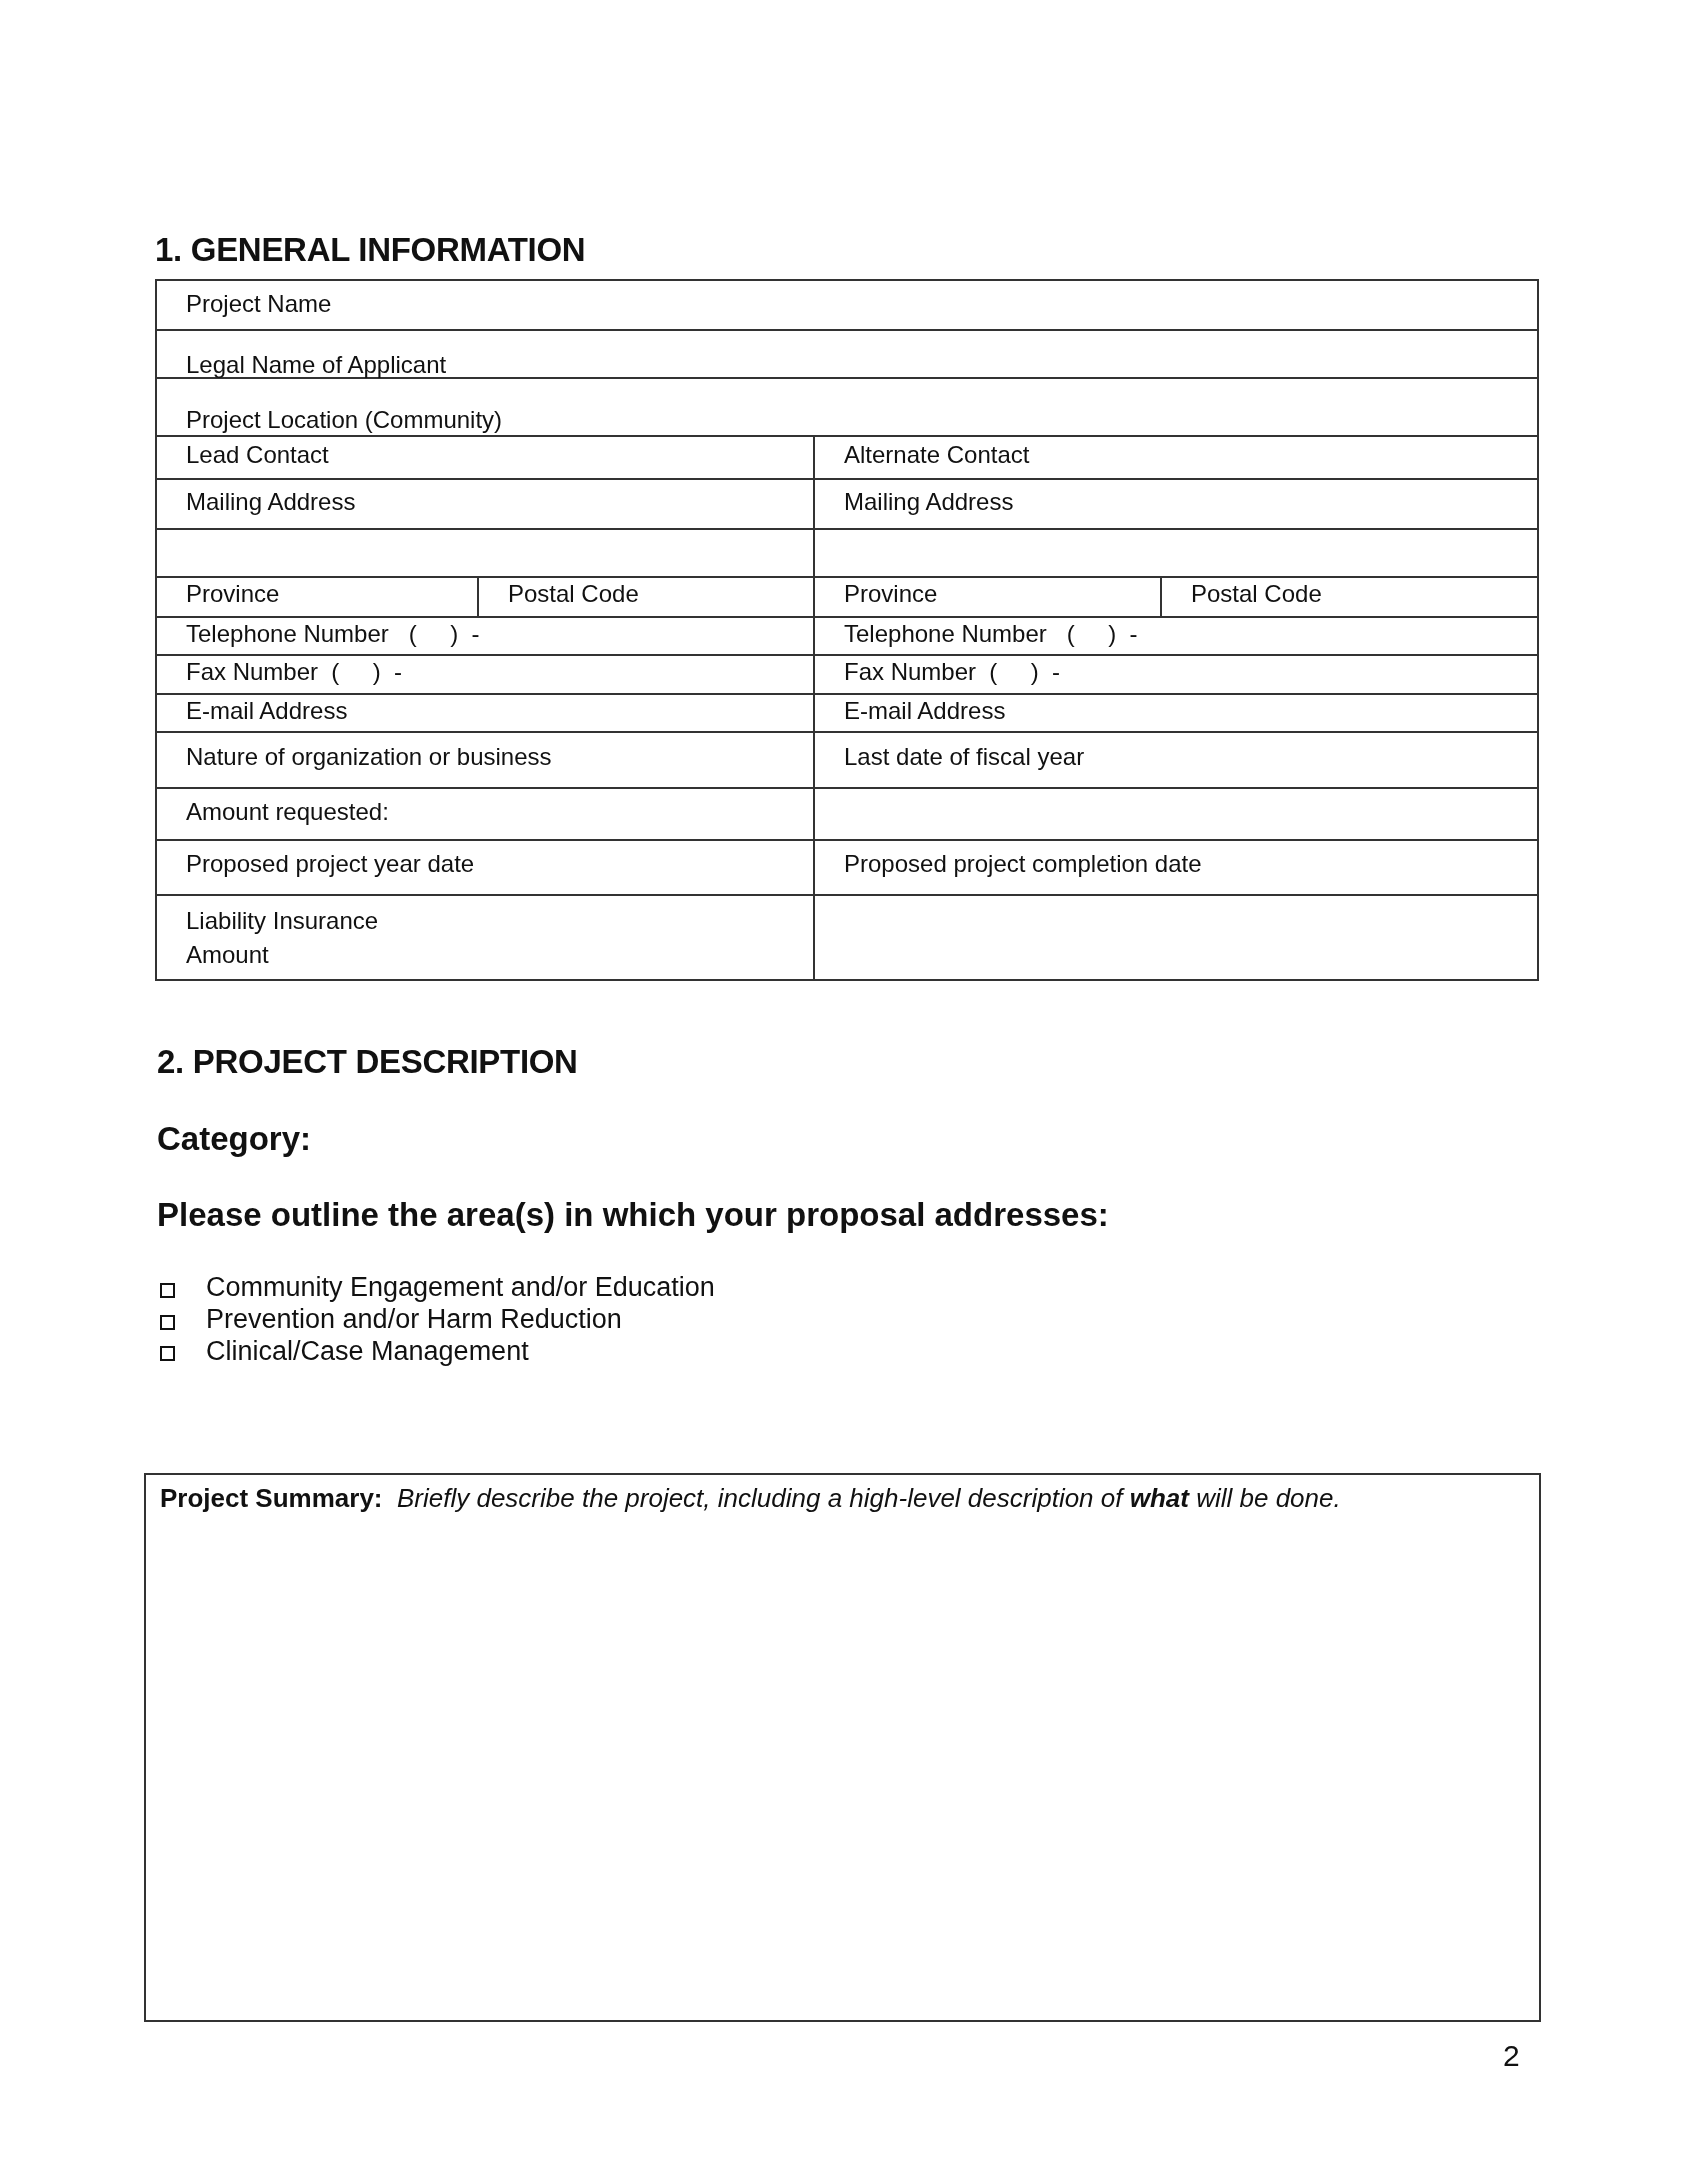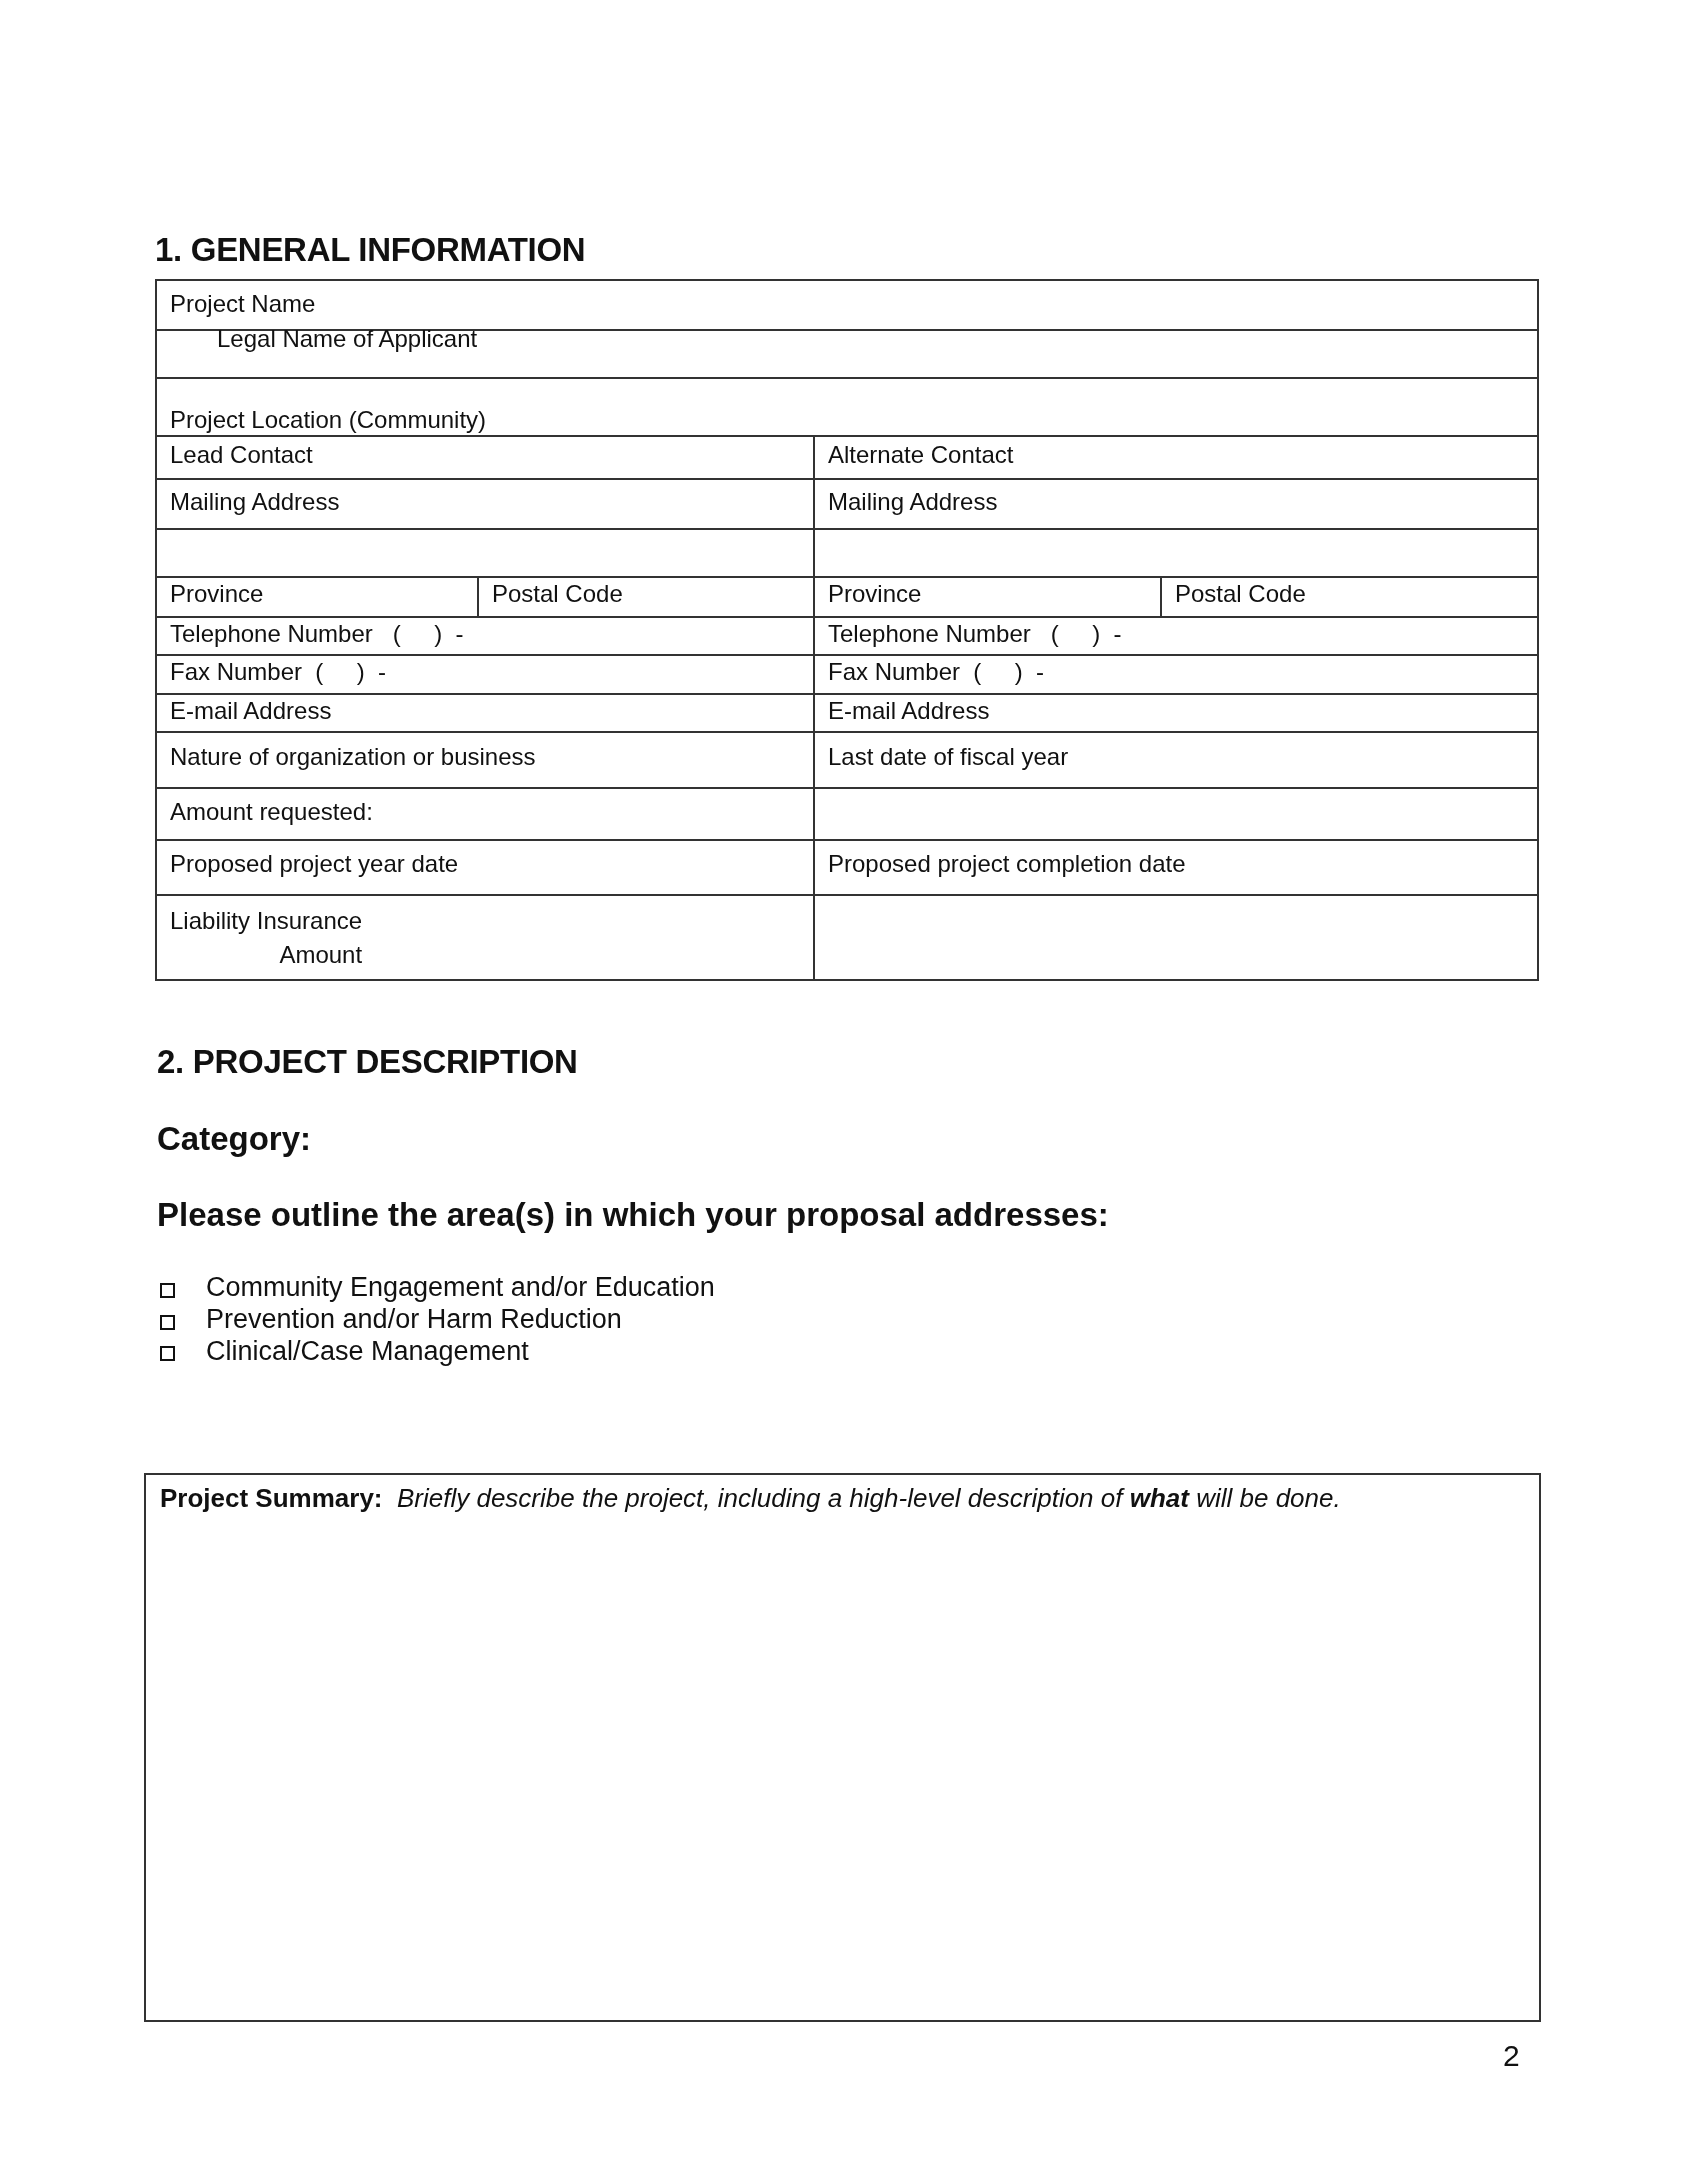--- a/index.html
+++ b/index.html
@@ -1,21 +1,21 @@
 <!DOCTYPE html>
 <html><head>
 <meta charset="utf-8">
 <style>
   * { box-sizing: border-box; margin: 0; padding: 0; }
   html, body { width: 1683px; height: 2178px; background: #ffffff; }
   body { position: relative; font-family: "Liberation Sans", sans-serif; color: #111; overflow: hidden; }
   .abs { position: absolute; }
   h2.sec { position: absolute; font-weight: bold; font-size: 33px; letter-spacing: -0.3px; }
   .tbl { position: absolute; left: 155px; top: 279px; width: 1384px; height: 702px; border: 2px solid #333; }
-  .cell { position: absolute; font-size: 24px; line-height: 28px; padding-left: 13px; text-align: right; }
+  .cell { position: absolute; font-size: 24px; line-height: 28px; padding-left: 29px; }
   .hline { position: absolute; height: 0; border-top: 2px solid #333; }
   .vline { position: absolute; width: 0; border-left: 2px solid #333; }
   .q { font-size: 33px; font-weight: bold; }
   .cb { position: absolute; width: 15px; height: 15px; border: 2px solid #111; }
   .opt { position: absolute; font-size: 27px; }
   .summary { position: absolute; left: 144px; top: 1473px; width: 1397px; height: 549px; border: 2px solid #333; text-align: center; }
   .summary-text { position: absolute; left: 14px; top: 8px; font-size: 26px; white-space: nowrap; }
   .summary-text .b { font-weight: bold; font-style: normal; }
   .summary-text .i { font-style: italic; }
   .summary-text .ib { font-style: italic; font-weight: bold; }
@@ -40,21 +40,21 @@
   <div class="hline" style="left:0; width:1380px; top:450px;"></div>
   <div class="hline" style="left:0; width:1380px; top:506px;"></div>
   <div class="hline" style="left:0; width:1380px; top:558px;"></div>
   <div class="hline" style="left:0; width:1380px; top:613px;"></div>
 
   <div class="vline" style="left:656px; top:154px; height:546px;"></div>
   <div class="vline" style="left:320px; top:295px; height:40px;"></div>
   <div class="vline" style="left:1003px; top:295px; height:40px;"></div>
 
   <div class="cell" style="left:0; top:9px;">Project Name</div>
-  <div class="cell" style="left:0; top:44px;margin-left:47px;">Legal Name of Applicant</div>
+  <div class="cell" style="left:0; top:70px;">Legal Name of Applicant</div>
   <div class="cell" style="left:0; top:125px;">Project Location (Community)</div>
 
   <div class="cell" style="left:0; top:160px;">Lead Contact</div>
   <div class="cell" style="left:658px; top:160px;">Alternate Contact</div>
 
   <div class="cell" style="left:0; top:207px;">Mailing Address</div>
   <div class="cell" style="left:658px; top:207px;">Mailing Address</div>
 
   <div class="cell" style="left:0; top:299px;">Province</div>
   <div class="cell" style="left:322px; top:299px;">Postal Code</div>

